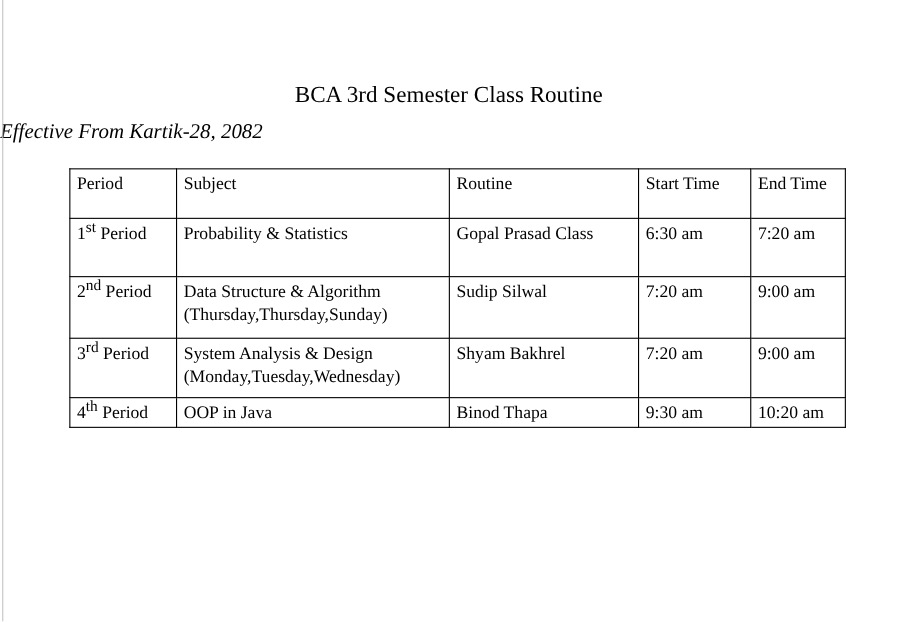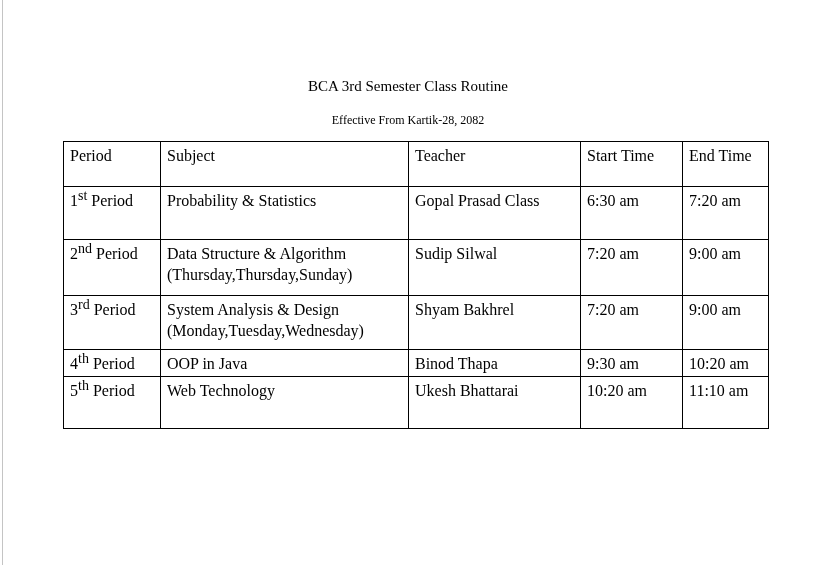--- a/index.html
+++ b/index.html
@@ -11,31 +11,32 @@
   }
   .edge-line {
     position: absolute;
     left: 2px; top: 0;
     width: 1px; height: 565px;
     background: #c4c4c4;
   }
   .doc-title {
     margin-top: 75px;
     text-align: center;
-    font-size: 15px;
+    font-size: 21px;
     line-height: 22px;
   }
   .doc-subtitle {
     margin-top: 12px;
-    text-align: center;
-    font-size: 12px;
+    text-align: left;
+    font-size: 19px;
     line-height: 22px;
+    font-style: italic;
   }
   table.routine {
-    margin: 10px 0 0 63px;
+    margin: 22px 0 0 63px;
     border-collapse: collapse;
     table-layout: fixed;
     width: 705px;
     font-size: 16px;
   }
   table.routine col.c-period { width: 97px; }
   table.routine col.c-subject { width: 248px; }
   table.routine col.c-teacher { width: 172px; }
   table.routine col.c-start { width: 102px; }
   table.routine col.c-end { width: 86px; }
@@ -75,21 +76,21 @@
     <col class="c-period">
       <col class="c-subject">
       <col class="c-teacher">
       <col class="c-start">
       <col class="c-end">
   </colgroup>
   <tbody>
     <tr class="r-header">
       <th>Period</th>
       <th>Subject</th>
-      <th>Teacher</th>
+      <th>Routine</th>
       <th>Start Time</th>
       <th>End Time</th>
     </tr>
 
     <tr class="r-1">
       <td><span>1</span><sup class="ord">st</sup> <span>Period</span></td>
       <td>
           <div>Probability &amp; Statistics</div>
         </td>
       <td>Gopal Prasad Class</td>
@@ -123,23 +124,14 @@
     <tr class="r-4">
       <td><span>4</span><sup class="ord">th</sup> <span>Period</span></td>
       <td>
           <div>OOP in Java</div>
         </td>
       <td>Binod Thapa</td>
       <td>9:30 am</td>
       <td>10:20 am</td>
     </tr>
 
-    <tr class="r-5">
-      <td><span>5</span><sup class="ord">th</sup> <span>Period</span></td>
-      <td>
-          <div>Web Technology</div>
-        </td>
-      <td>Ukesh Bhattarai</td>
-      <td>10:20 am</td>
-      <td>11:10 am</td>
-    </tr>
   </tbody>
 </table>
 
 </body></html>

